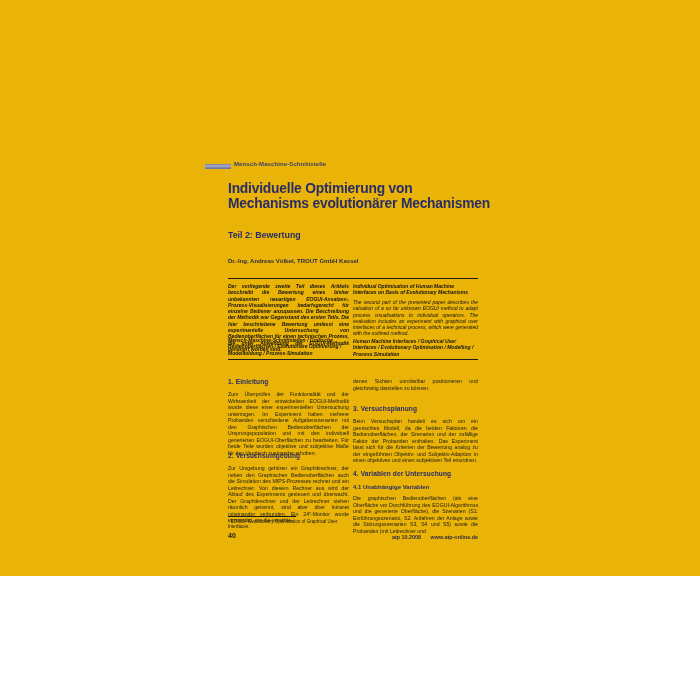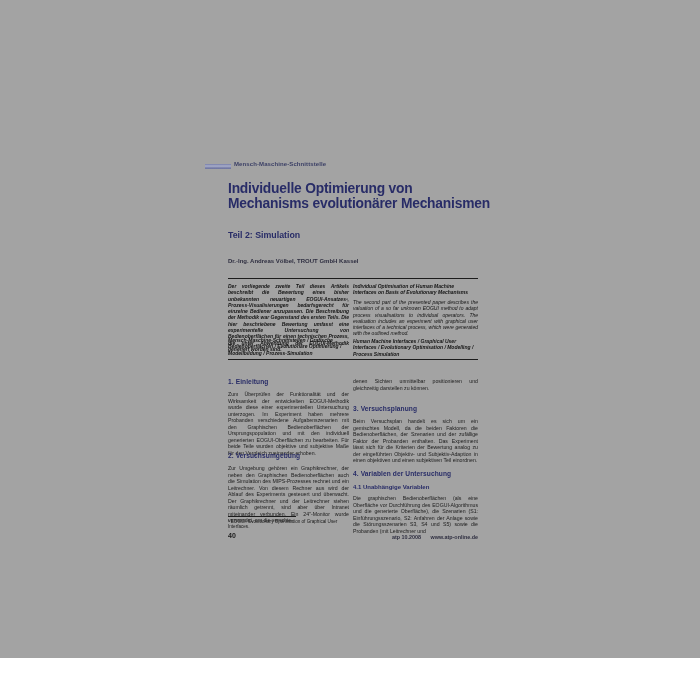--- a/index.html
+++ b/index.html
@@ -1,21 +1,21 @@
 <!DOCTYPE html>
 <html><head>
 <meta charset="utf-8">
 <style>
   html,body{margin:0;padding:0;}
   body{
     width:700px;height:700px;background:#ffffff;
     font-family:"Liberation Sans", sans-serif;
     -webkit-font-smoothing:antialiased;
   }
-  .page{position:relative;width:700px;height:658px;background:#a3a3a3;overflow:hidden;}
+  .page{position:relative;width:700px;height:576px;background:#eab308;overflow:hidden;}
 
   
   .cat-bar{
     position:absolute;left:205px;top:164px;width:26px;height:5px;
     background:linear-gradient(to bottom,#767da9 0%,#aeb3cd 45%,#8d93b6 55%,#6b719e 100%);
   }
   .cat-label{
     position:absolute;left:234px;top:161px;
     font-size:6px;font-weight:bold;color:#3c4066;letter-spacing:.1px;
   }
@@ -101,21 +101,21 @@
 
 <div class="page">
 
   <div class="cat-bar"></div>
   <div class="cat-label">Mensch-Maschine-Schnittstelle</div>
 
   <div class="title">
     <div>Individuelle Optimierung von</div>
     <div>Mechanisms evolutionärer Mechanismen</div>
   </div>
-  <div class="subtitle">Teil 2: Simulation</div>
+  <div class="subtitle">Teil 2: Bewertung</div>
   <div class="author">Dr.-Ing. Andreas Völbel, TROUT GmbH Kassel</div>
 
   <div class="rule rule-top"></div>
 
   <div class="abs-de col-left">Der vorliegende zweite Teil dieses Artikels beschreibt die Bewertung eines bisher unbekannten neuartigen EOGUI-Ansatzes¹, Prozess-Visualisierungen bedarfsgerecht für einzelne Bediener anzupassen. Die Beschreibung der Methodik war Gegenstand des ersten Teils. Die hier beschriebene Bewertung umfasst eine experimentelle Untersuchung von Bedienoberflächen für einen technischen Prozess, die unter Anwendung der EOGUI-Methodik generiert worden sind.</div>
   <div class="abs-kw-de col-left">Mensch-Maschine-Schnittstellen / Grafische Bedienoberflächen / Evolutionäre Optimierung / Modellbildung / Prozess-Simulation</div>
 
   <div class="abs-en-title col-right">Individual Optimisation of Human Machine Interfaces on Basis of Evolutionary Mechanisms</div>
   <div class="abs-en-text col-right">The second part of the presented paper describes the valuation of a so far unknown EOGUI method to adapt process visualisations to individual operators. The evaluation includes an experiment with graphical user interfaces of a technical process, which were generated with the outlined method.</div>
   <div class="abs-kw-en col-right">Human Machine Interfaces / Graphical User Interfaces / Evolutionary Optimisation / Modelling / Process Simulation</div>

